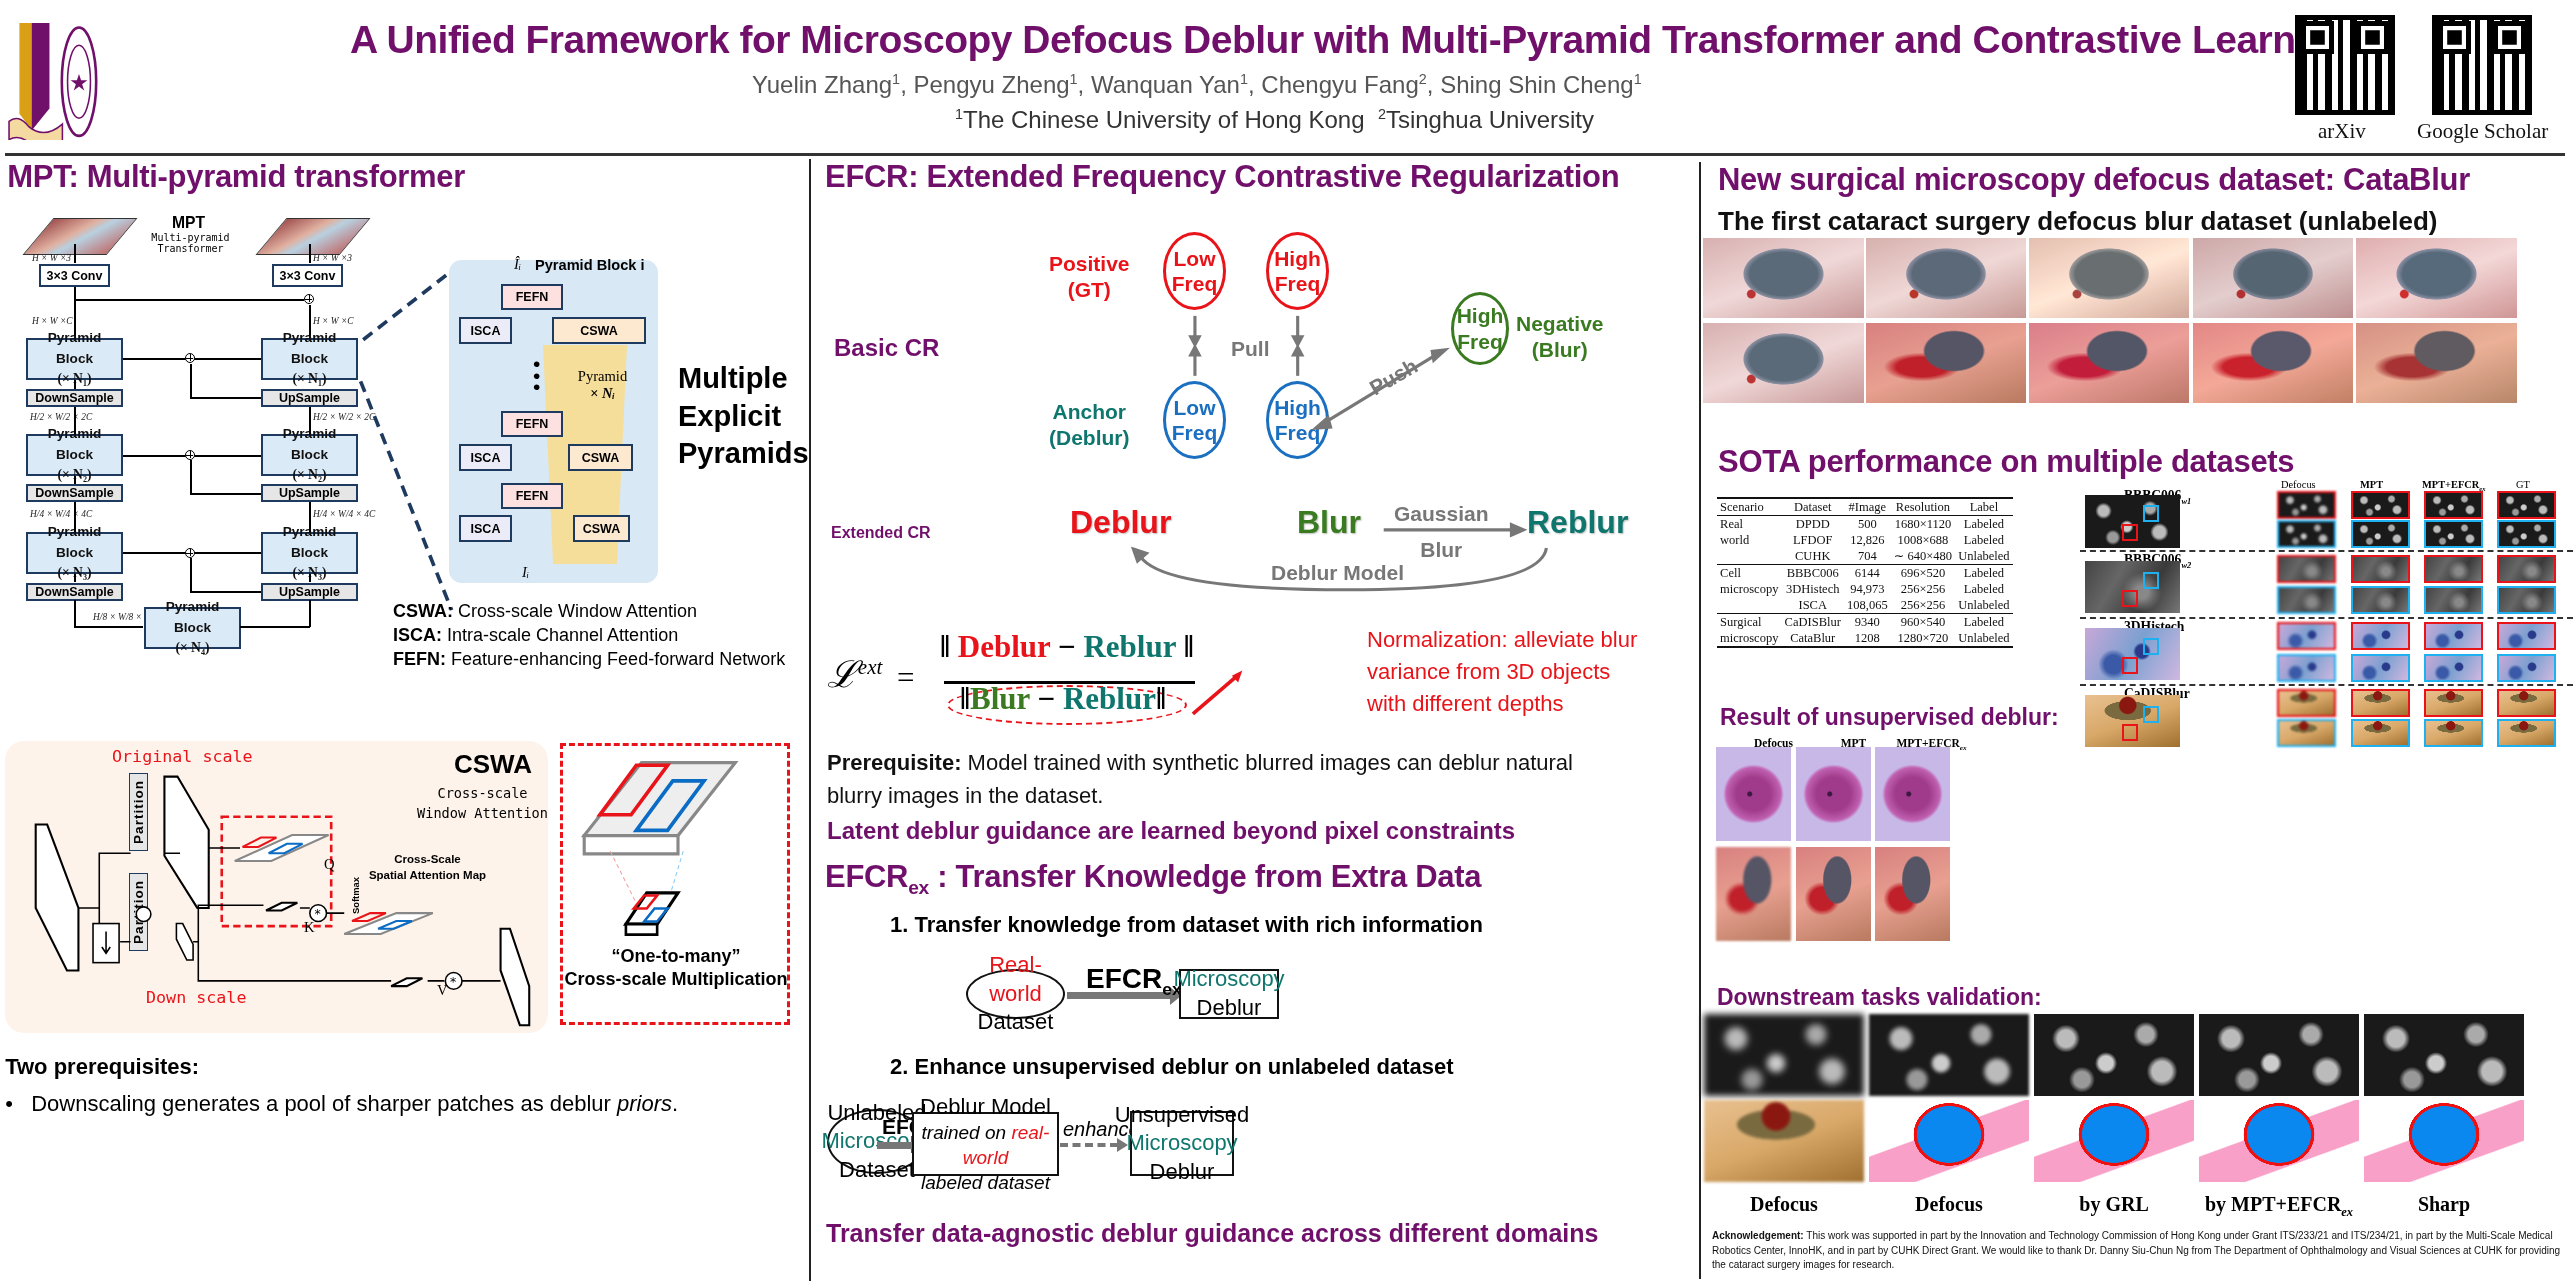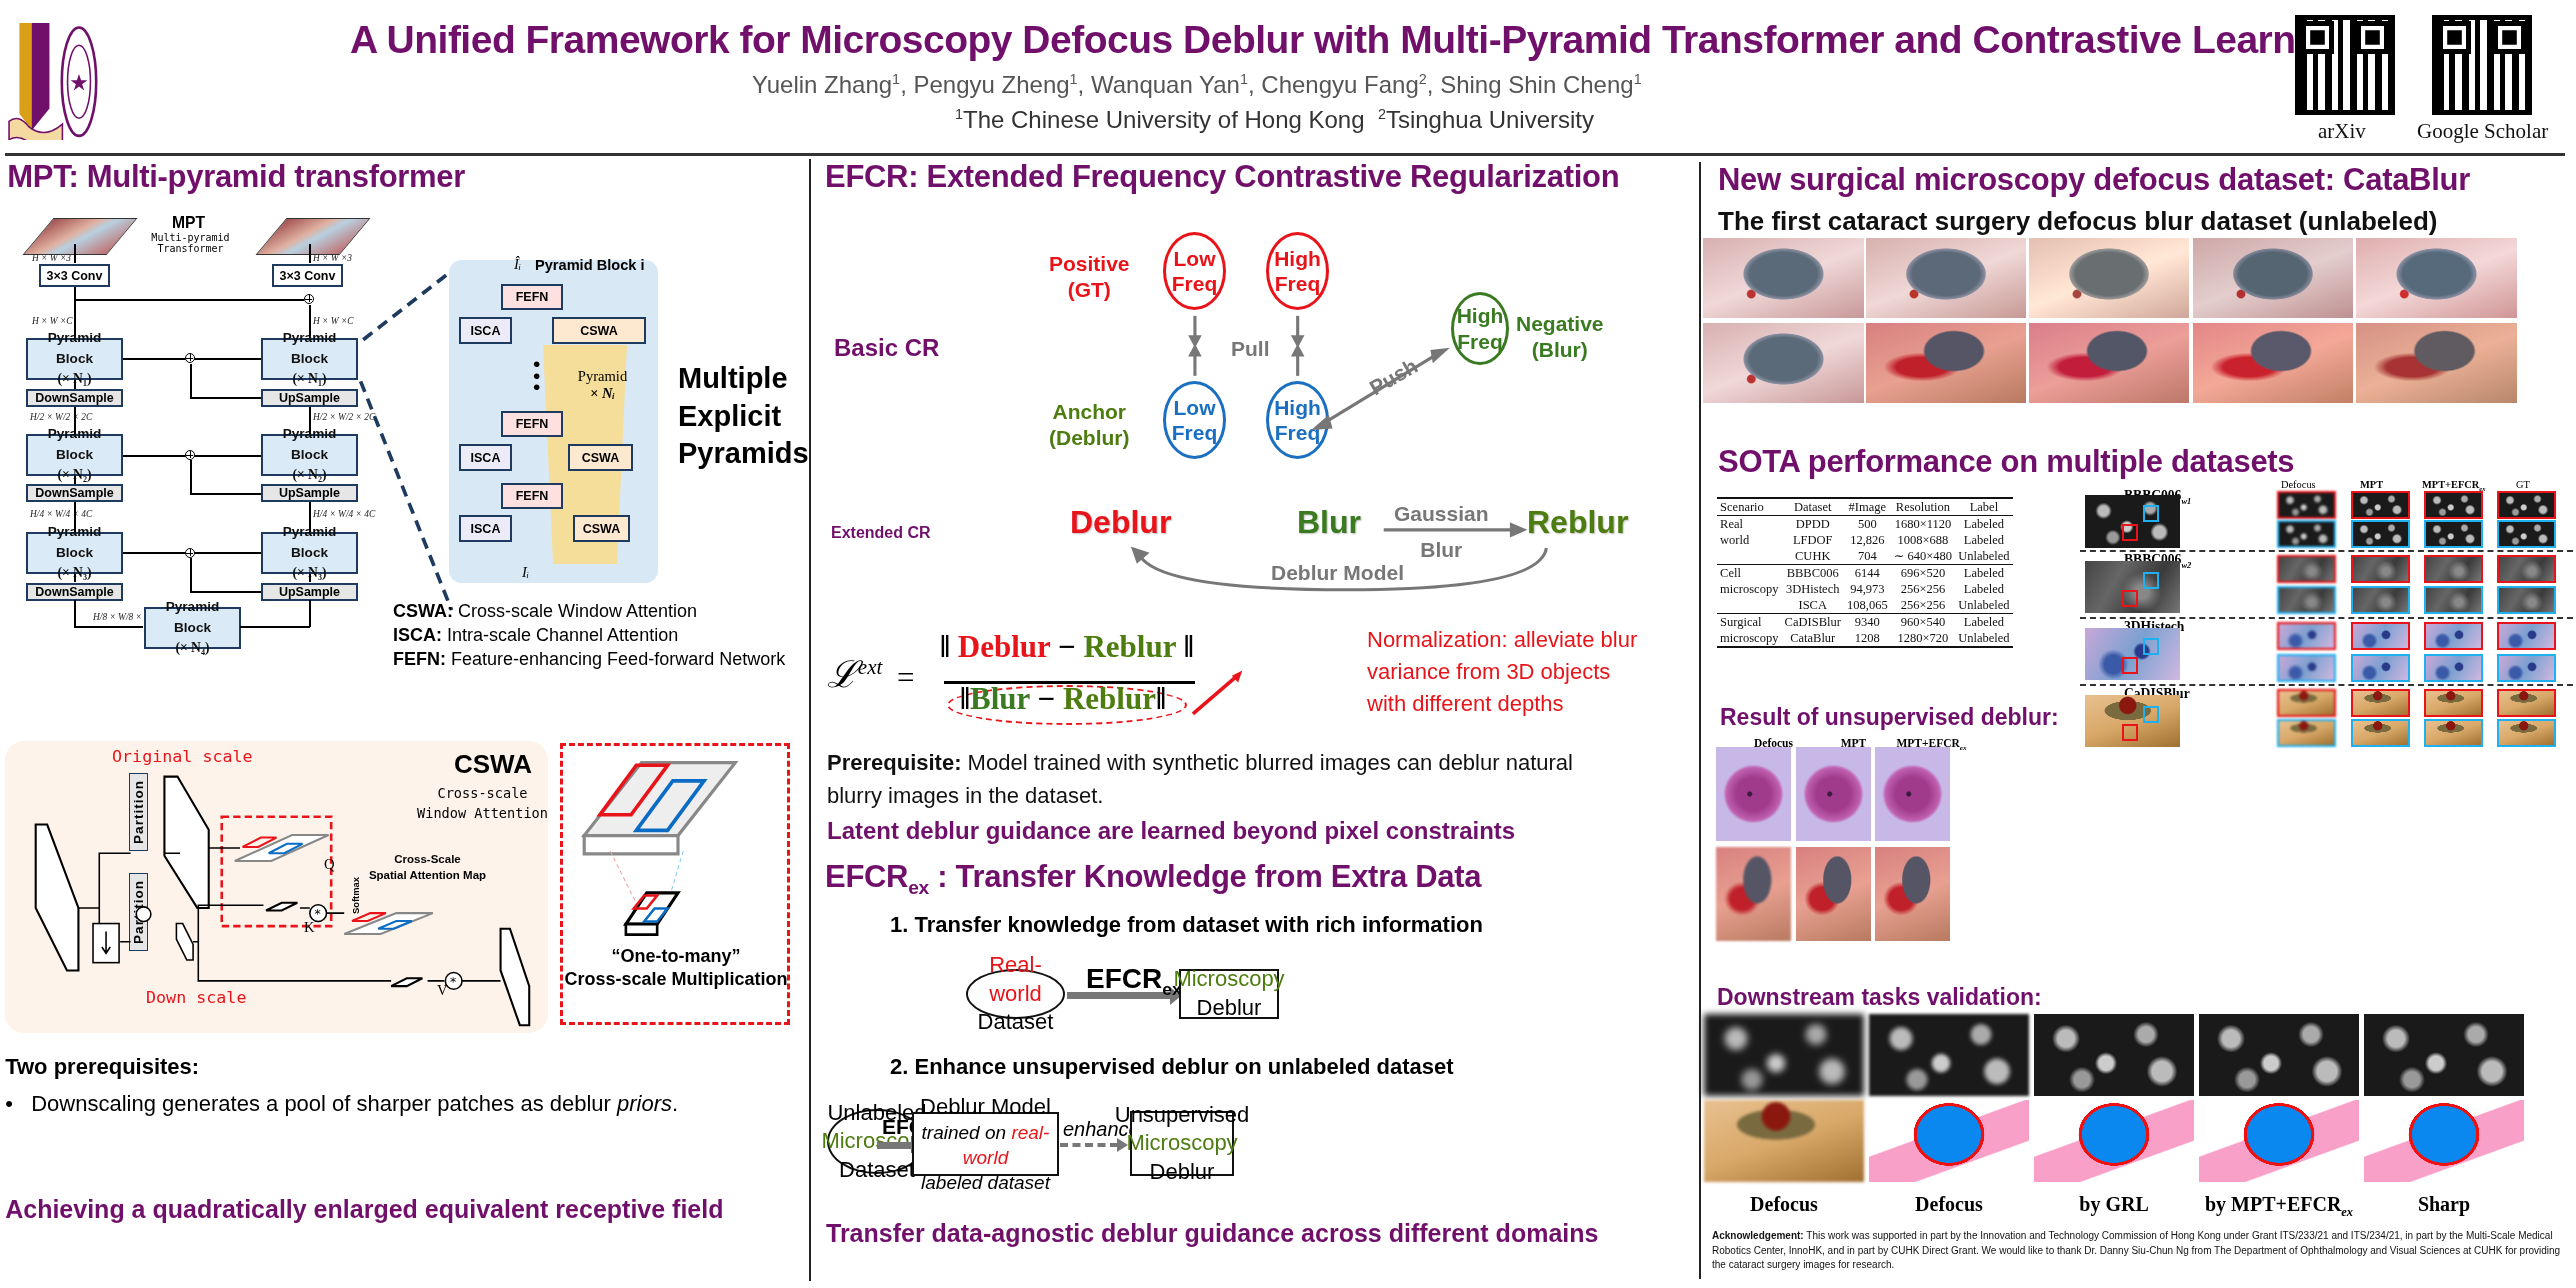--- a/index.html
+++ b/index.html
@@ -1,21 +1,21 @@
 <!DOCTYPE html>
 <html style="font-size:8.4px"><head>
 <meta charset="utf-8">
 <style>
 *{box-sizing:border-box;margin:0;padding:0}
 html,body{width:2576px;height:1288px;background:#fff;overflow:hidden}
 body{font-family:"Liberation Sans","DejaVu Sans",sans-serif;color:#000;position:relative}
 .abs{position:absolute}
 .purple{color:#70106b}
 .red{color:#e8141a}
-.blue{color:#4d7c0f}
+.blue{color:#0f766e}
 .green{color:#3a7a20}
 .gray{color:#777}
 .serif{font-family:"Liberation Serif","DejaVu Serif",serif}
 .mono{font-family:"DejaVu Sans Mono","Liberation Mono",monospace}
 .b{font-weight:bold}
 .hr{position:absolute;height:3.1px;background:#333}
 .vr{position:absolute;width:1.6px;background:#222}
 
 
 #title{left:350px;top:18px;font-size:39px;font-weight:bold;color:#70106b;letter-spacing:-0.5px;white-space:nowrap}
@@ -325,21 +325,21 @@
     <polygon points="90,330 150,330 150,350 90,350" fill="#fff" stroke="#000" stroke-width="5"></polygon>
     <polygon points="105,300 125,275 150,275 130,300" fill="none" stroke="#e8141a" stroke-width="5"></polygon>
     <polygon points="125,325 145,300 170,300 150,325" fill="none" stroke="#0a6cc4" stroke-width="5"></polygon>
   </svg>
   <div class="abs b" style="left:564px;top:945px;width:224px;text-align:center;font-size:18px;line-height:1.25"><span>“One-to-many”</span><br><span>Cross-scale Multiplication</span></div>
 
   <div class="abs b" style="left:5.2px;top:1054px;font-size:22px">Two prerequisites:</div>
   <div class="abs" style="left:5.2px;top:1087px;font-size:22px;line-height:1.5">
     <div>•&nbsp;&nbsp;&nbsp;<span>Downscaling generates a pool of sharper patches as deblur </span><i>priors</i><span>.</span></div>
   </div>
-  <div class="abs b purple" style="left:5.2px;top:1193px;font-size:25px;line-height:1.35"><span>Achieving a quadratically enlarged equivalent receptive field</span><br></div>
+  <div class="abs b purple" style="left:5.2px;top:1193px;font-size:25px;line-height:1.35"><br></div>
 </div>
 
 <div>
   <div class="h2" style="left:825px;top:159px">EFCR: Extended Frequency Contrastive Regularization</div>
 
   <div class="abs b purple" style="left:834px;top:334px;font-size:24px">Basic CR</div>
   <div class="abs b purple" style="left:831px;top:524px;font-size:16px">Extended CR</div>
 
   <div class="lbl red" style="left:1049px;top:251px"><span>Positive</span><br><span>(GT)</span></div>
   <div class="circ r" style="left:1163px;top:232px">

